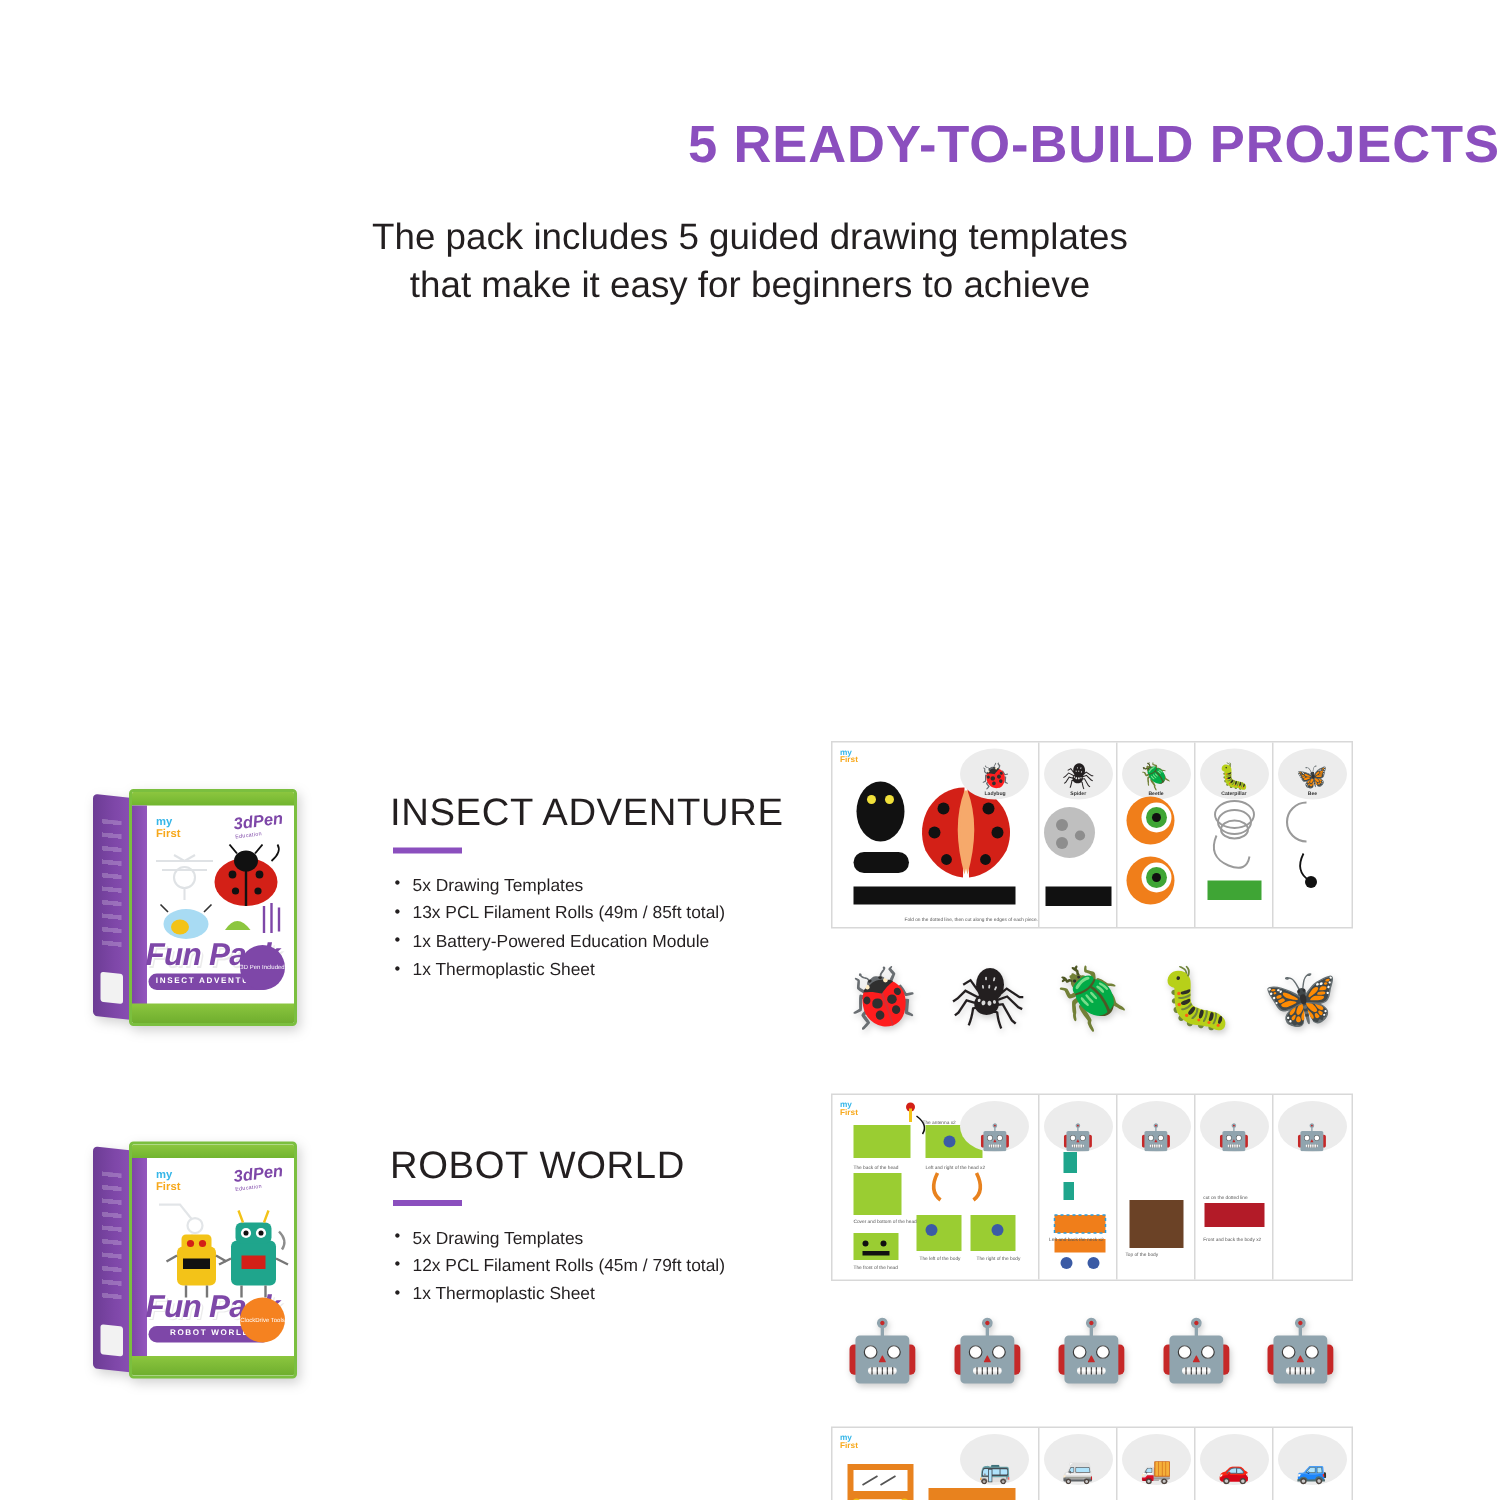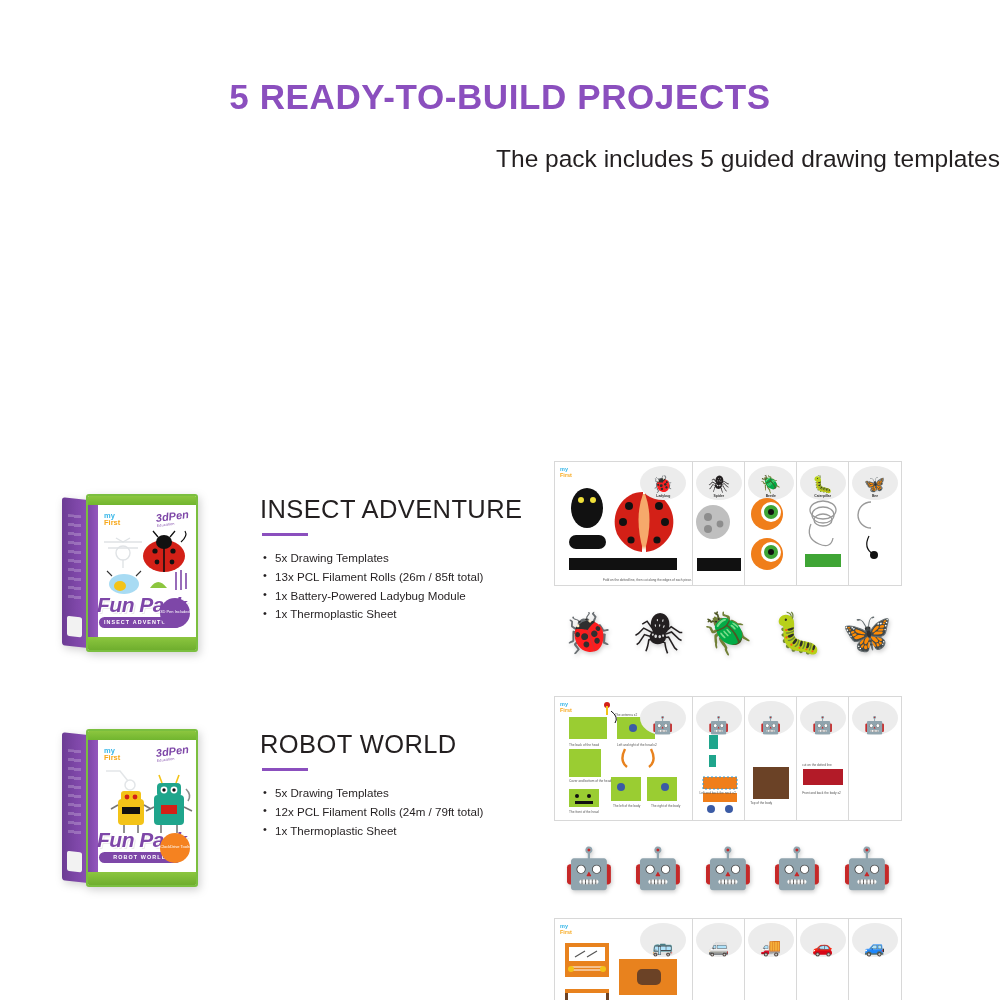--- a/index.html
+++ b/index.html
@@ -14,29 +14,30 @@
   }
 
   
   .header { padding-top: 78px; text-align: center; }
   .headline {
     font-size: 35px;
     font-weight: bold;
     letter-spacing: 0.6px;
     color: #8B4FBE;
     line-height: 1.1;
+    text-align: right;
   }
   .subhead {
     margin-top: 26px;
     font-size: 24.5px;
     line-height: 1.33;
     color: #231f20;
     font-weight: 400;
   }
-  .subhead div { white-space: nowrap; text-align: right; }
+  .subhead div { white-space: nowrap; }
 
   
   .sections { margin-top: 25px; position: relative; }
   .section {
     position: absolute;
     left: 0; width: 1000px;
     height: 235px;
     display: flex;
   }
   .sec-insect  { top: 255px; }
@@ -183,20 +184,21 @@
 
   .note { position: absolute; font-size: 3.2px; color: #555; }
 </style>
 </head>
 <body>
 
 <div class="header">
   <div class="headline">5 READY-TO-BUILD PROJECTS</div>
   <div class="subhead">
     <div>The pack includes 5 guided drawing templates</div>
+    <div>that make it easy for beginners to achieve</div>
   </div>
 </div>
 
 <div class="sections">
 
   <div class="section sec-insect">
 
     <div class="box-col">
       <div class="pkg">
         <div class="spine"></div>
@@ -242,22 +244,22 @@
           <div class="footline">Draw Your Own 3D Creations</div>
         </div>
       </div>
     </div>
 
     <div class="txt-col">
       <div class="sec-title">INSECT ADVENTURE</div>
       <div class="rule"></div>
       <ul class="blist">
         <li>5x Drawing Templates</li>
-        <li>13x PCL Filament Rolls (26m / 85ft total)</li>
-        <li>1x Battery-Powered Ladybug Module</li>
+        <li>13x PCL Filament Rolls (49m / 85ft total)</li>
+        <li>1x Battery-Powered Education Module</li>
         <li>1x Thermoplastic Sheet</li>
       </ul>
     </div>
 
     <div class="sheet-col">
       <div class="sheet">
         <div class="panels">
 
           <div class="panel p-wide">
             <div class="sheet-logo">
@@ -408,21 +410,21 @@
           <div class="footline">Draw Your Own 3D Creations</div>
         </div>
       </div>
     </div>
 
     <div class="txt-col">
       <div class="sec-title">ROBOT WORLD</div>
       <div class="rule"></div>
       <ul class="blist">
         <li>5x Drawing Templates</li>
-        <li>12x PCL Filament Rolls (24m / 79ft total)</li>
+        <li>12x PCL Filament Rolls (45m / 79ft total)</li>
         <li>1x Thermoplastic Sheet</li>
       </ul>
     </div>
 
     <div class="sheet-col">
       <div class="sheet">
         <div class="panels">
 
           <div class="panel p-wide">
             <div class="sheet-logo">

